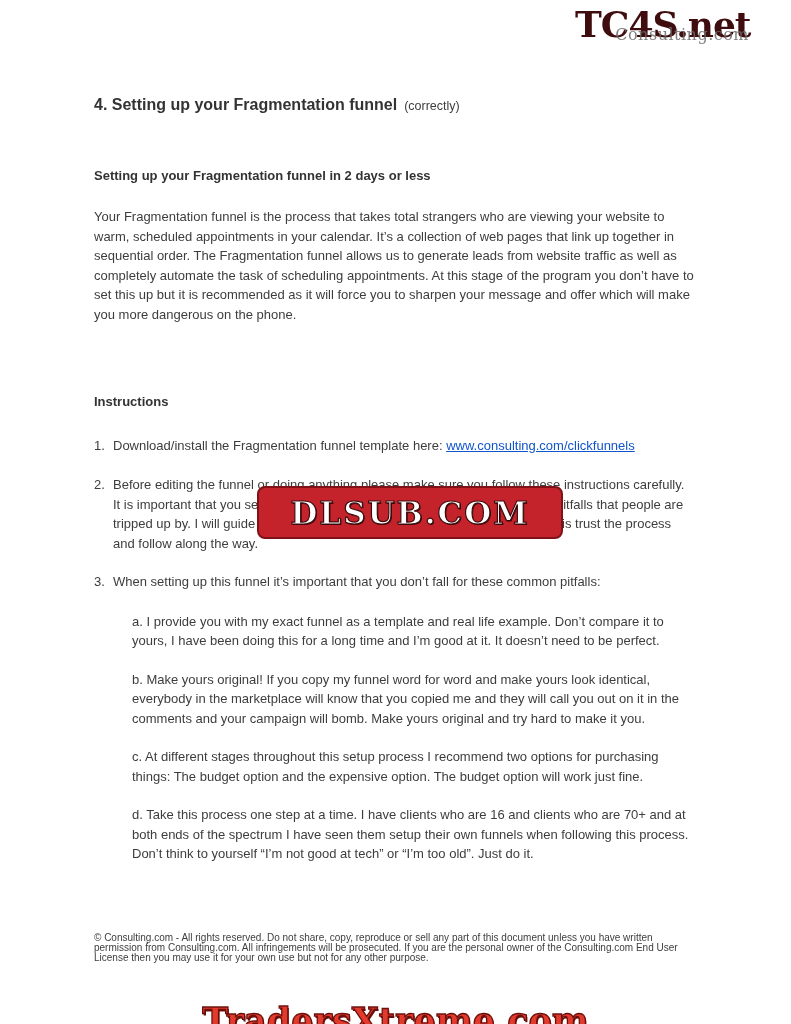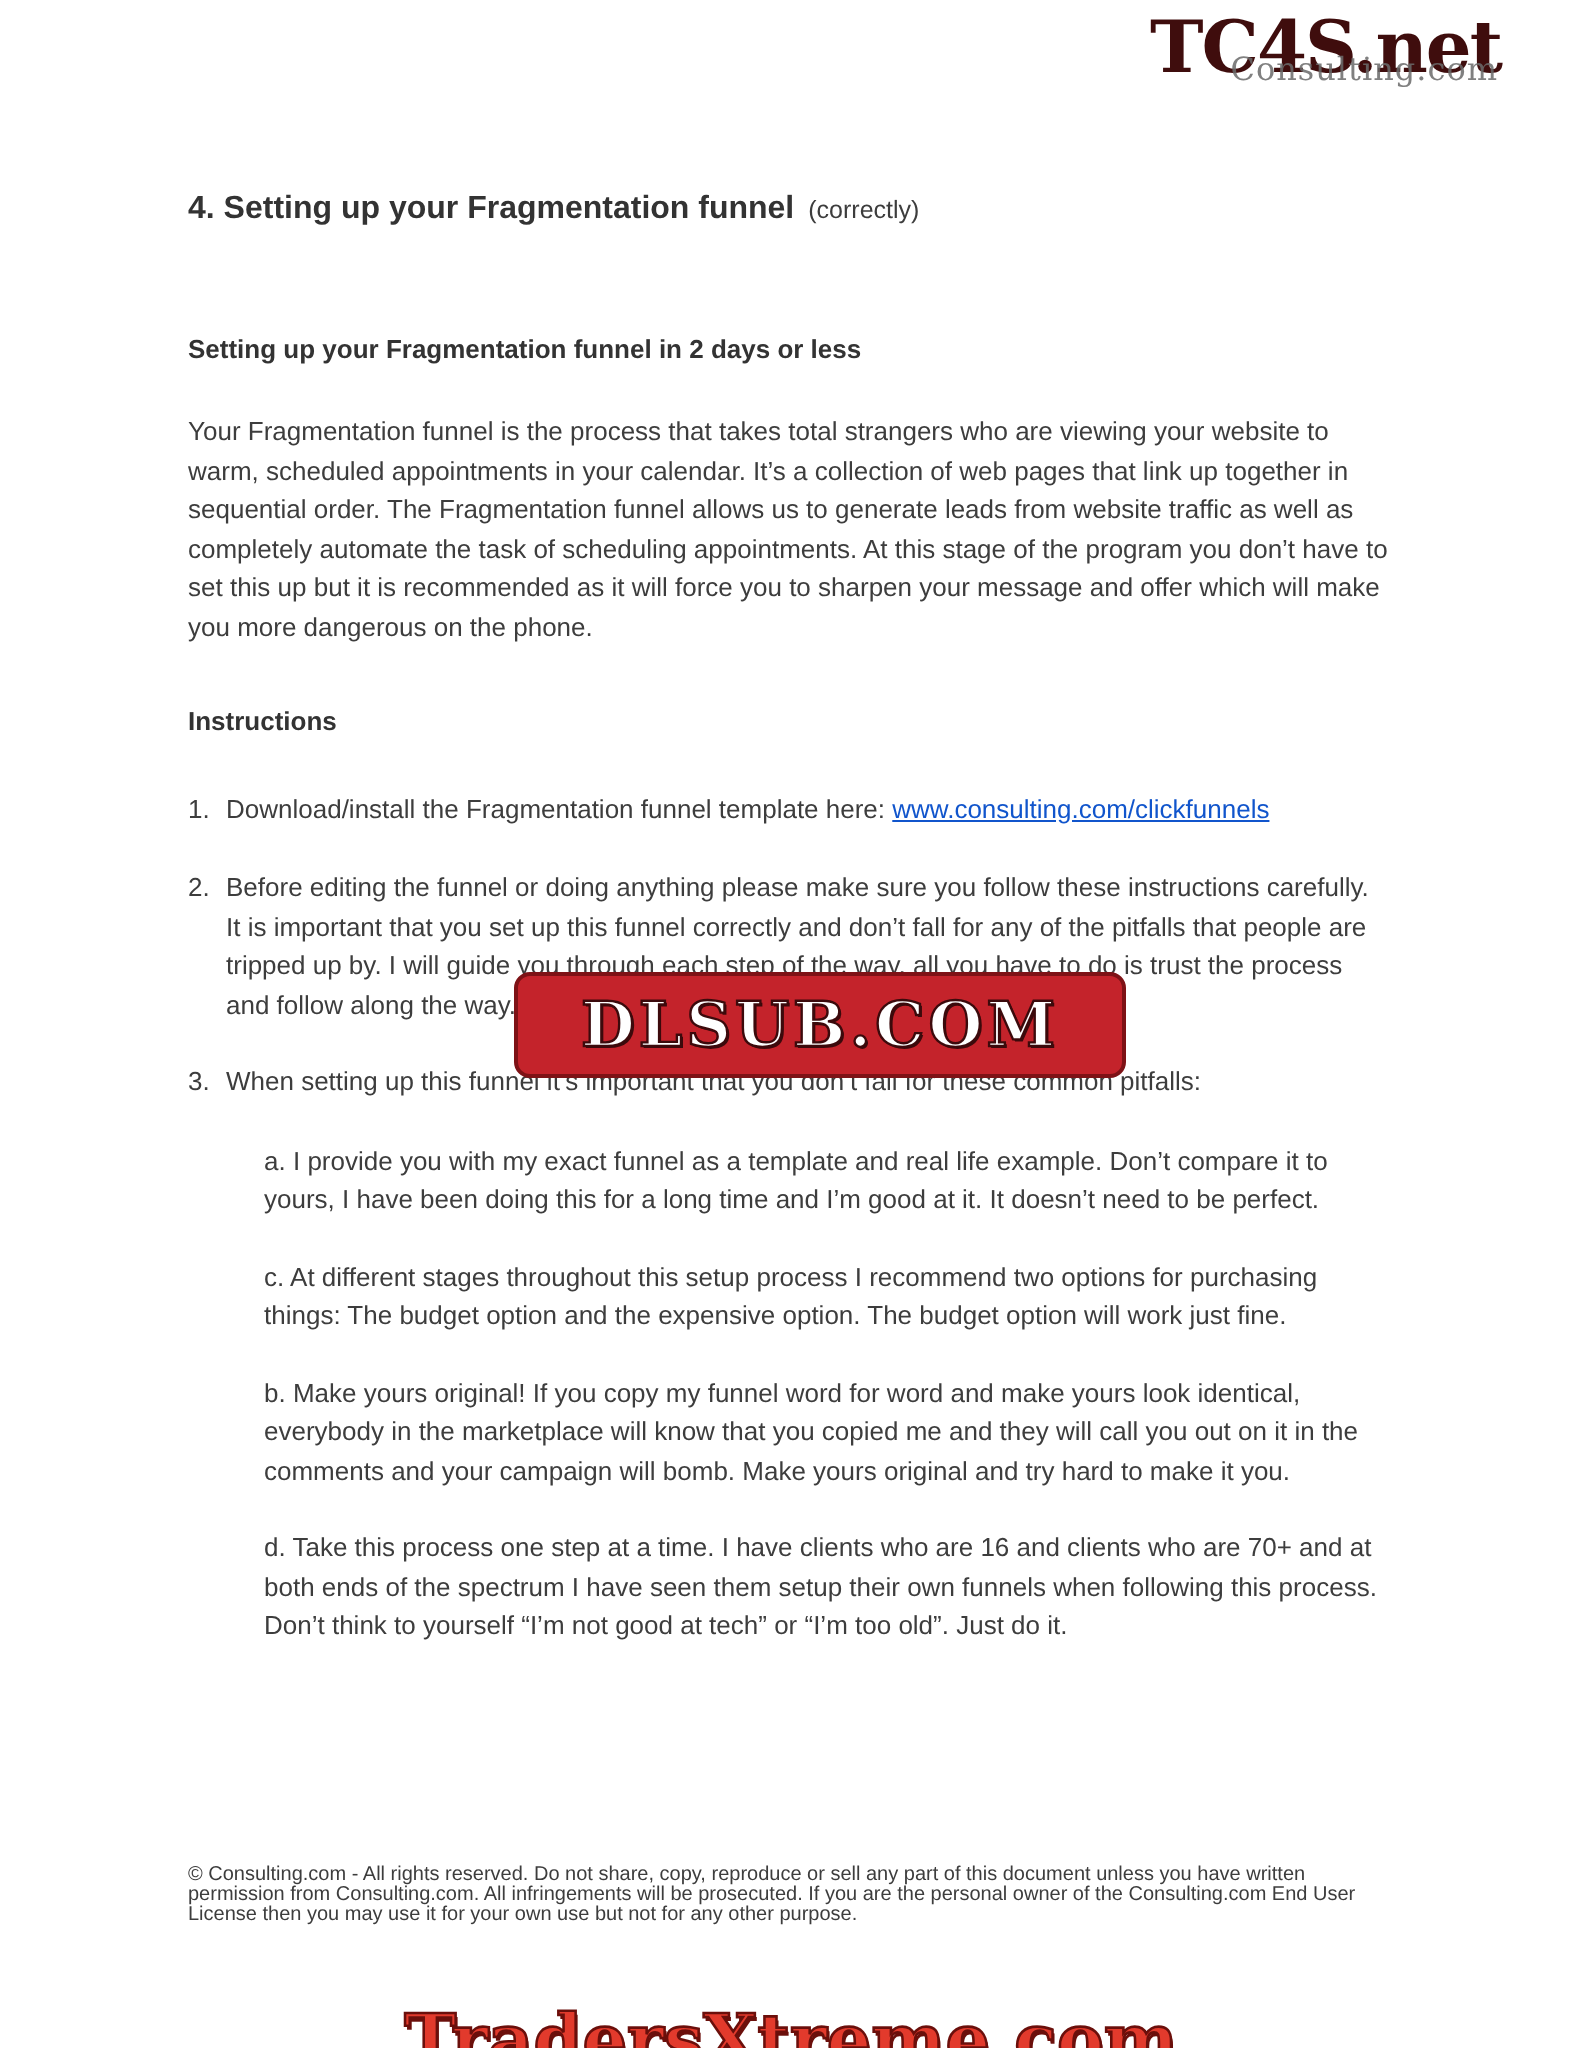--- a/index.html
+++ b/index.html
@@ -44,21 +44,21 @@
     opacity:.85;
     letter-spacing:.5px;
   }
   
   .content{position:absolute;left:94px;top:95px;width:601px;font-size:13px;line-height:19.5px;}
   .title-row{display:flex;align-items:baseline;gap:7px;}
   .doc-title{font-size:16px;font-weight:bold;color:var(--heading);}
   .doc-title-suffix{font-size:12.5px;color:var(--text);}
   .subheading{margin-top:49px;font-weight:bold;font-size:13px;color:var(--heading);}
   .intro{margin-top:22px;}
-  .instructions-heading{margin-top:28px;font-weight:bold;font-size:13px;color:var(--heading);}
+  .instructions-heading{margin-top:68px;font-weight:bold;font-size:13px;color:var(--heading);}
   .num-item{display:flex;}
   .num-item .num{width:19px;flex:none;}
   .num-item .itext{flex:1;}
   .mt1{margin-top:24px;}
   .mt2{margin-top:20px;}
   .mt3{margin-top:19px;}
   .sub{margin-left:38px;margin-top:19px;}
   .sub.first{margin-top:20px;}
   a.doc-link{color:var(--link);text-decoration:underline;cursor:pointer;}
   
@@ -141,27 +141,27 @@
     <span class="num">3.</span>
     <span class="itext">When setting up this funnel it’s important that you don’t fall for these common pitfalls:</span>
   </div>
 
   <p class="sub first">
     <span>a.</span>
     <span>I provide you with my exact funnel as a template and real life example. Don’t compare it to yours, I have been doing this for a long time and I’m good at it.  It doesn’t need to be perfect.</span>
   </p>
 
   <p class="sub">
-    <span>c.</span>
-    <span>At different stages throughout this setup process I recommend two options for purchasing things:  The budget option and the expensive option. The budget option will work just fine.</span>
+    <span>b.</span>
+    <span>Make yours original! If you copy my funnel word for word and make yours look identical, everybody in the marketplace will know that you copied me and they will call you out on it in the comments and your campaign will bomb. Make yours original and try hard to make it you.</span>
   </p>
 
   <p class="sub">
-    <span>b.</span>
-    <span>Make yours original! If you copy my funnel word for word and make yours look identical, everybody in the marketplace will know that you copied me and they will call you out on it in the comments and your campaign will bomb. Make yours original and try hard to make it you.</span>
+    <span>c.</span>
+    <span>At different stages throughout this setup process I recommend two options for purchasing things:  The budget option and the expensive option. The budget option will work just fine.</span>
   </p>
 
   <p class="sub">
     <span>d.</span>
     <span>Take this process one step at a time.  I have clients who are 16 and clients who are 70+ and at both ends of the spectrum I have seen them setup their own funnels when following this process.  Don’t think to yourself “I’m not good at tech” or “I’m too old”.  Just do it.</span>
   </p>
 
 </div>
 
 <div class="center-watermark">

